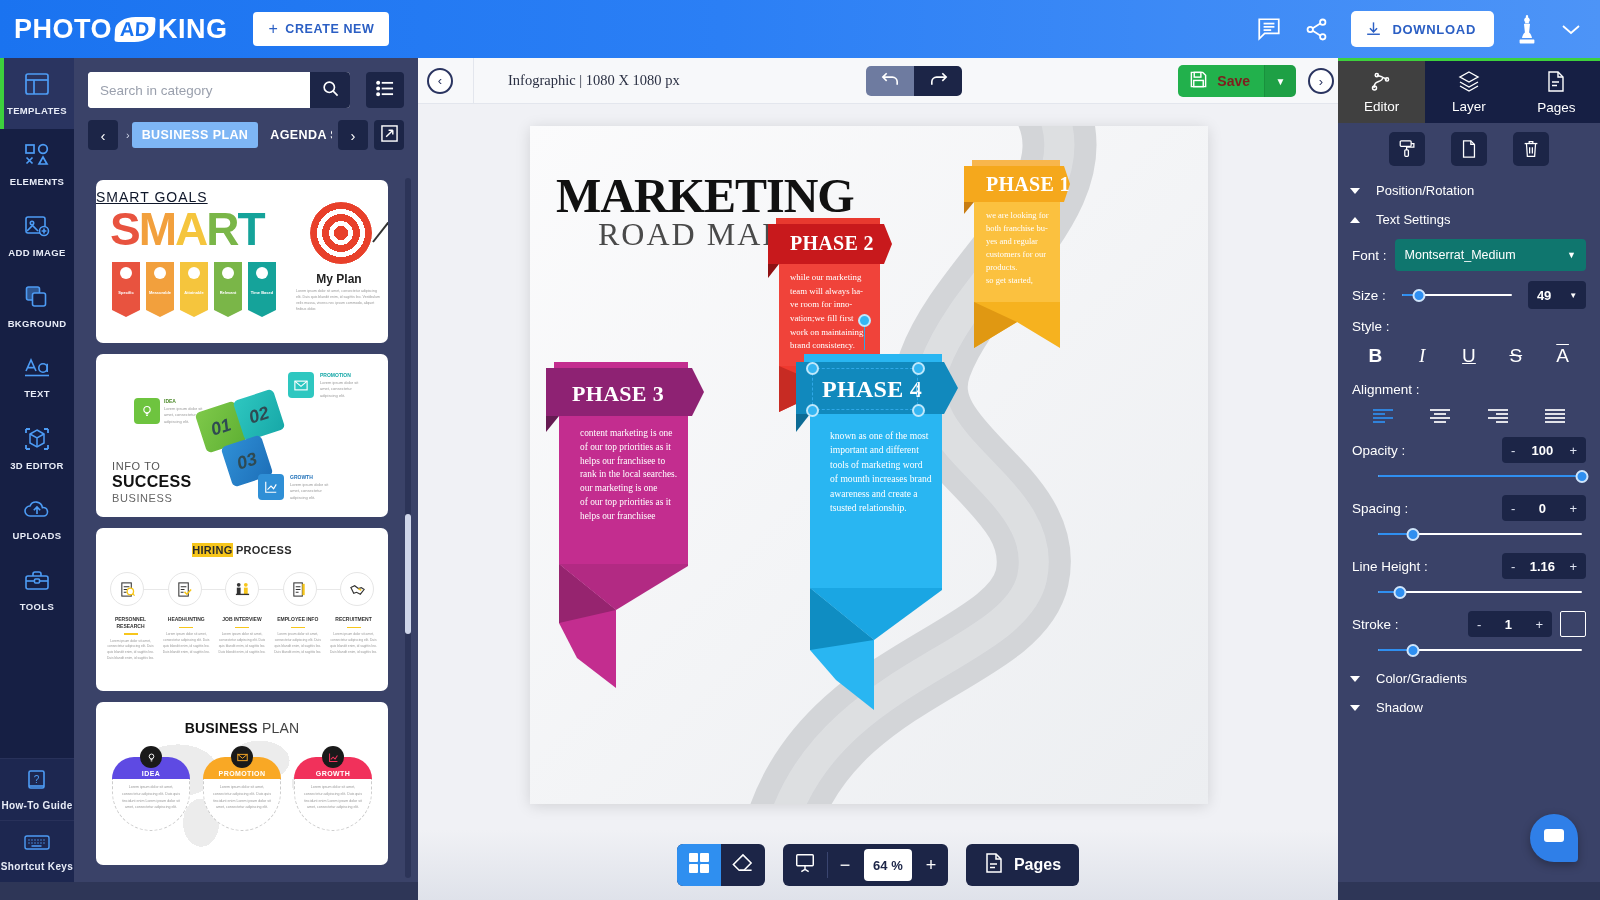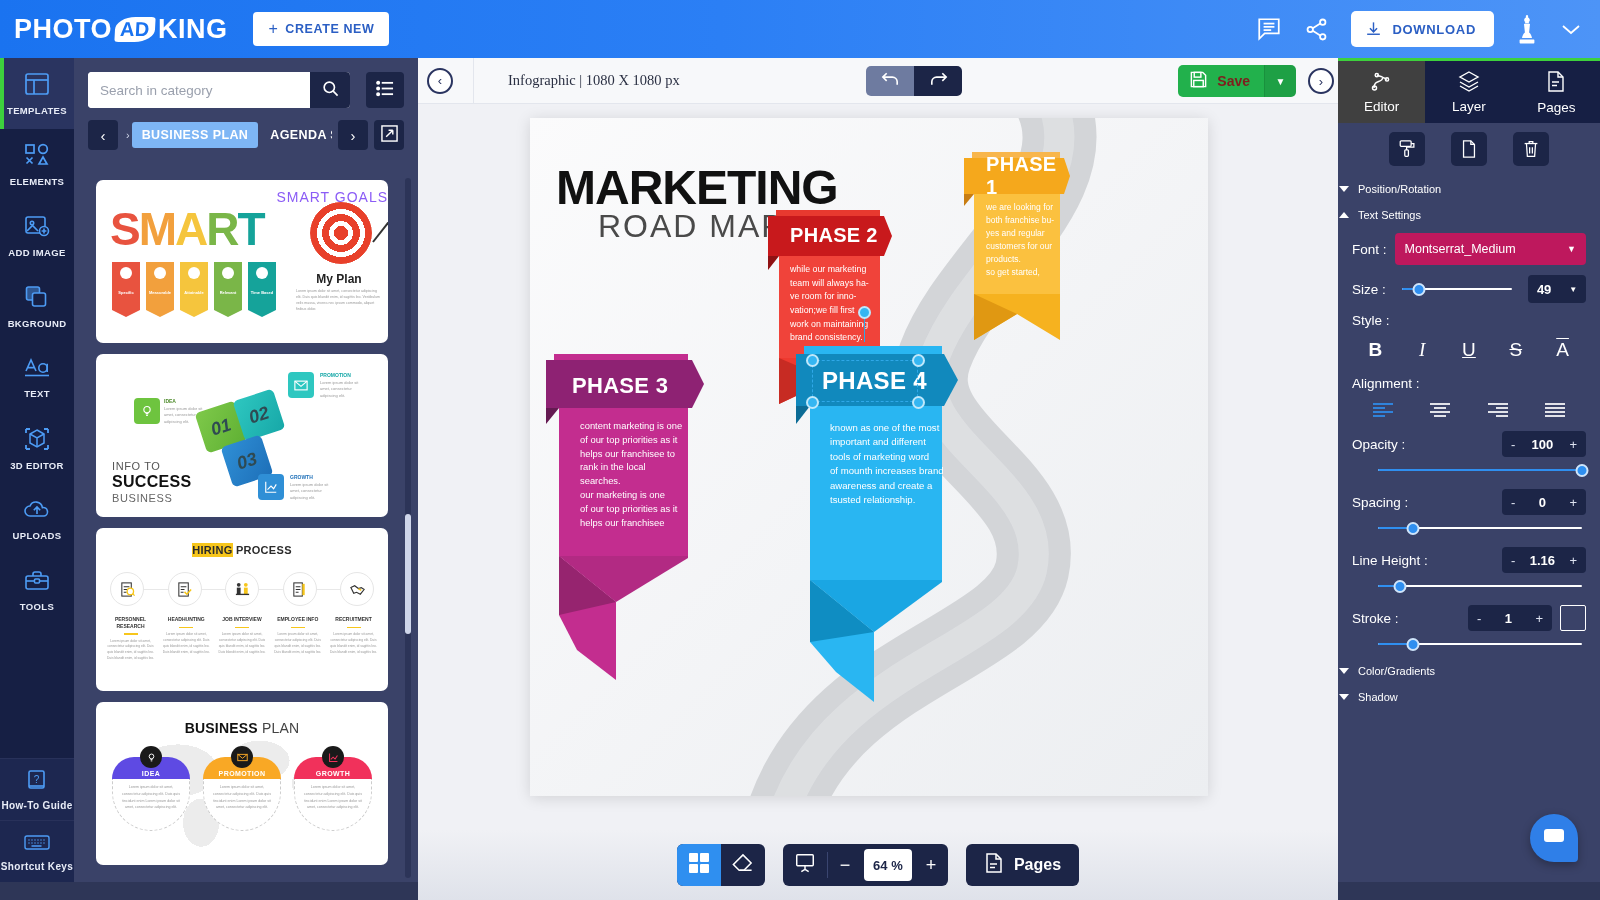--- a/index.html
+++ b/index.html
@@ -120,21 +120,21 @@
   .panel-scrollbar {
     position: absolute; right: 7px; top: 120px; width: 6px; height: 700px;
     background: #2c3458; border-radius: 3px;
   }
   .panel-scrollbar .thumbp {
     position: absolute; top: 48%; left: 0; width: 6px; height: 120px;
     background: #cfd6ea; border-radius: 3px;
   }
 
   
-  .t1-title { position:absolute; top:9px; left:0; right:0; text-align:right; font-size:14px; color:#8b5cf6; letter-spacing:1px;}
+  .t1-title { position:absolute; top:9px; left:0; right:0; text-align:left; font-size:14px; color:#0f172a; letter-spacing:1px;text-decoration:underline;}
   .t1-smart { position:absolute; top:26px; left:14px; font-size:46px; font-weight:800; letter-spacing:-2px; line-height:1; }
   .t1-smart span:nth-child(1){color:#e8533f}.t1-smart span:nth-child(2){color:#f2a03d}
   .t1-smart span:nth-child(3){color:#f5c53d}.t1-smart span:nth-child(4){color:#7ab648}.t1-smart span:nth-child(5){color:#15a39a}
   .t1-ribbons{position:absolute;top:82px;left:16px;display:flex;gap:6px}
   .t1-rib{width:28px;height:48px;position:relative;display:flex;flex-direction:column;align-items:center;padding-top:5px}
   .t1-rib::after{content:'';position:absolute;bottom:-7px;left:0;border-left:14px solid transparent;border-right:14px solid transparent;border-top:7px solid var(--c)}
   .t1-dot{width:12px;height:12px;border-radius:50%;background:#fff;}
   .t1-rt{font-size:4px;color:#fff;margin-top:12px;font-weight:700;text-align:center;line-height:1.1}
   .t1-target{position:absolute;right:16px;top:22px;width:62px;height:62px;border-radius:50%;
     background:repeating-radial-gradient(circle,#e8402a 0 7px,#fff 7px 12px);}
@@ -220,22 +220,22 @@
     display: flex; align-items: center; justify-content: center; color: #2a3460;
     font-size: 13px; cursor: pointer; background:#fff;
   }
 
   
   .stage {
     position: absolute; left: 418px; top: 104px; width: 920px; height: 778px;
     background: #f0f1f5; overflow: hidden; z-index: 10;
   }
   .canvas {
-    position: absolute; left: 112px; top: 14px; width: 678px; height: 678px;
-    background: #f4f5f7; box-shadow: 0 2px 14px rgba(0,0,0,.13); overflow: hidden;
+    position: absolute; left: 112px; top: 22px; width: 678px; height: 678px;
+    background: #f4f5f7; box-shadow: 0 2px 14px rgba(0,0,0,.13); overflow: hidden; font-family: Liberation Serif, serif;
   }
   .road {
     position:absolute; inset:0;
   }
   .head-title {
     position: absolute; left: 26px; top: 46px; color: #111;
     font-size: 48px; font-weight: 800; letter-spacing: -1px; line-height: 1;
   }
   .head-sub {
     position: absolute; left: 68px; top: 92px; color: #4a4a4a;
@@ -301,30 +301,30 @@
     gap:4px; cursor:pointer; color:#fff; font-size:13.5px;
   }
   .ptab.active { background:#404040; }
   .ptab.inactive { background:#161f44; }
   .prop-actions { display:flex; justify-content:center; gap:26px; padding:9px 0 10px; background:#3a4268;}
   .pact {
     width:36px;height:34px;background:#1c2547;border-radius:5px;
     display:flex;align-items:center;justify-content:center;cursor:pointer;
   }
   .sec-head {
-    display:flex;align-items:center;gap:9px;padding:7px 0 7px 1px;color:#ffffff;
-    font-size:11px;cursor:pointer;
+    display:flex;align-items:center;gap:16px;padding:7px 0 7px 12px;color:#ffffff;
+    font-size:13px;cursor:pointer;
   }
   .caret { width:0;height:0;border-left:5px solid transparent;border-right:5px solid transparent; }
   .caret.down { border-top:6px solid #fff; }
   .caret.up { border-bottom:6px solid #fff; }
   .prow { display:flex;align-items:center;padding:5px 14px; gap:8px; }
   .plabel { color:#fff; font-size:13.5px; white-space:nowrap; }
   .pselect {
-    flex:1; background:#be185d;border-radius:4px;height:30px;color:#fff;font-size:12.5px;
+    flex:1; background:#0f766e;border-radius:4px;height:30px;color:#fff;font-size:12.5px;
     display:flex;align-items:center;justify-content:space-between;padding:16px 10px;cursor:pointer;
   }
   .numbox {
     background:#1c2547;border-radius:4px;height:26px;min-width:84px;color:#fff;font-size:13px;
     display:flex;align-items:center;justify-content:space-between;padding:0 9px;font-weight:600;
   }
   .numbox .mn,.numbox .pl{cursor:pointer;font-weight:400;font-size:13px;color:#dfe4f2}
   .sizebox {
     background:#1c2547;border-radius:4px;height:28px;width:58px;color:#fff;font-size:13px;
     display:flex;align-items:center;justify-content:space-around;cursor:pointer;font-weight:600;

